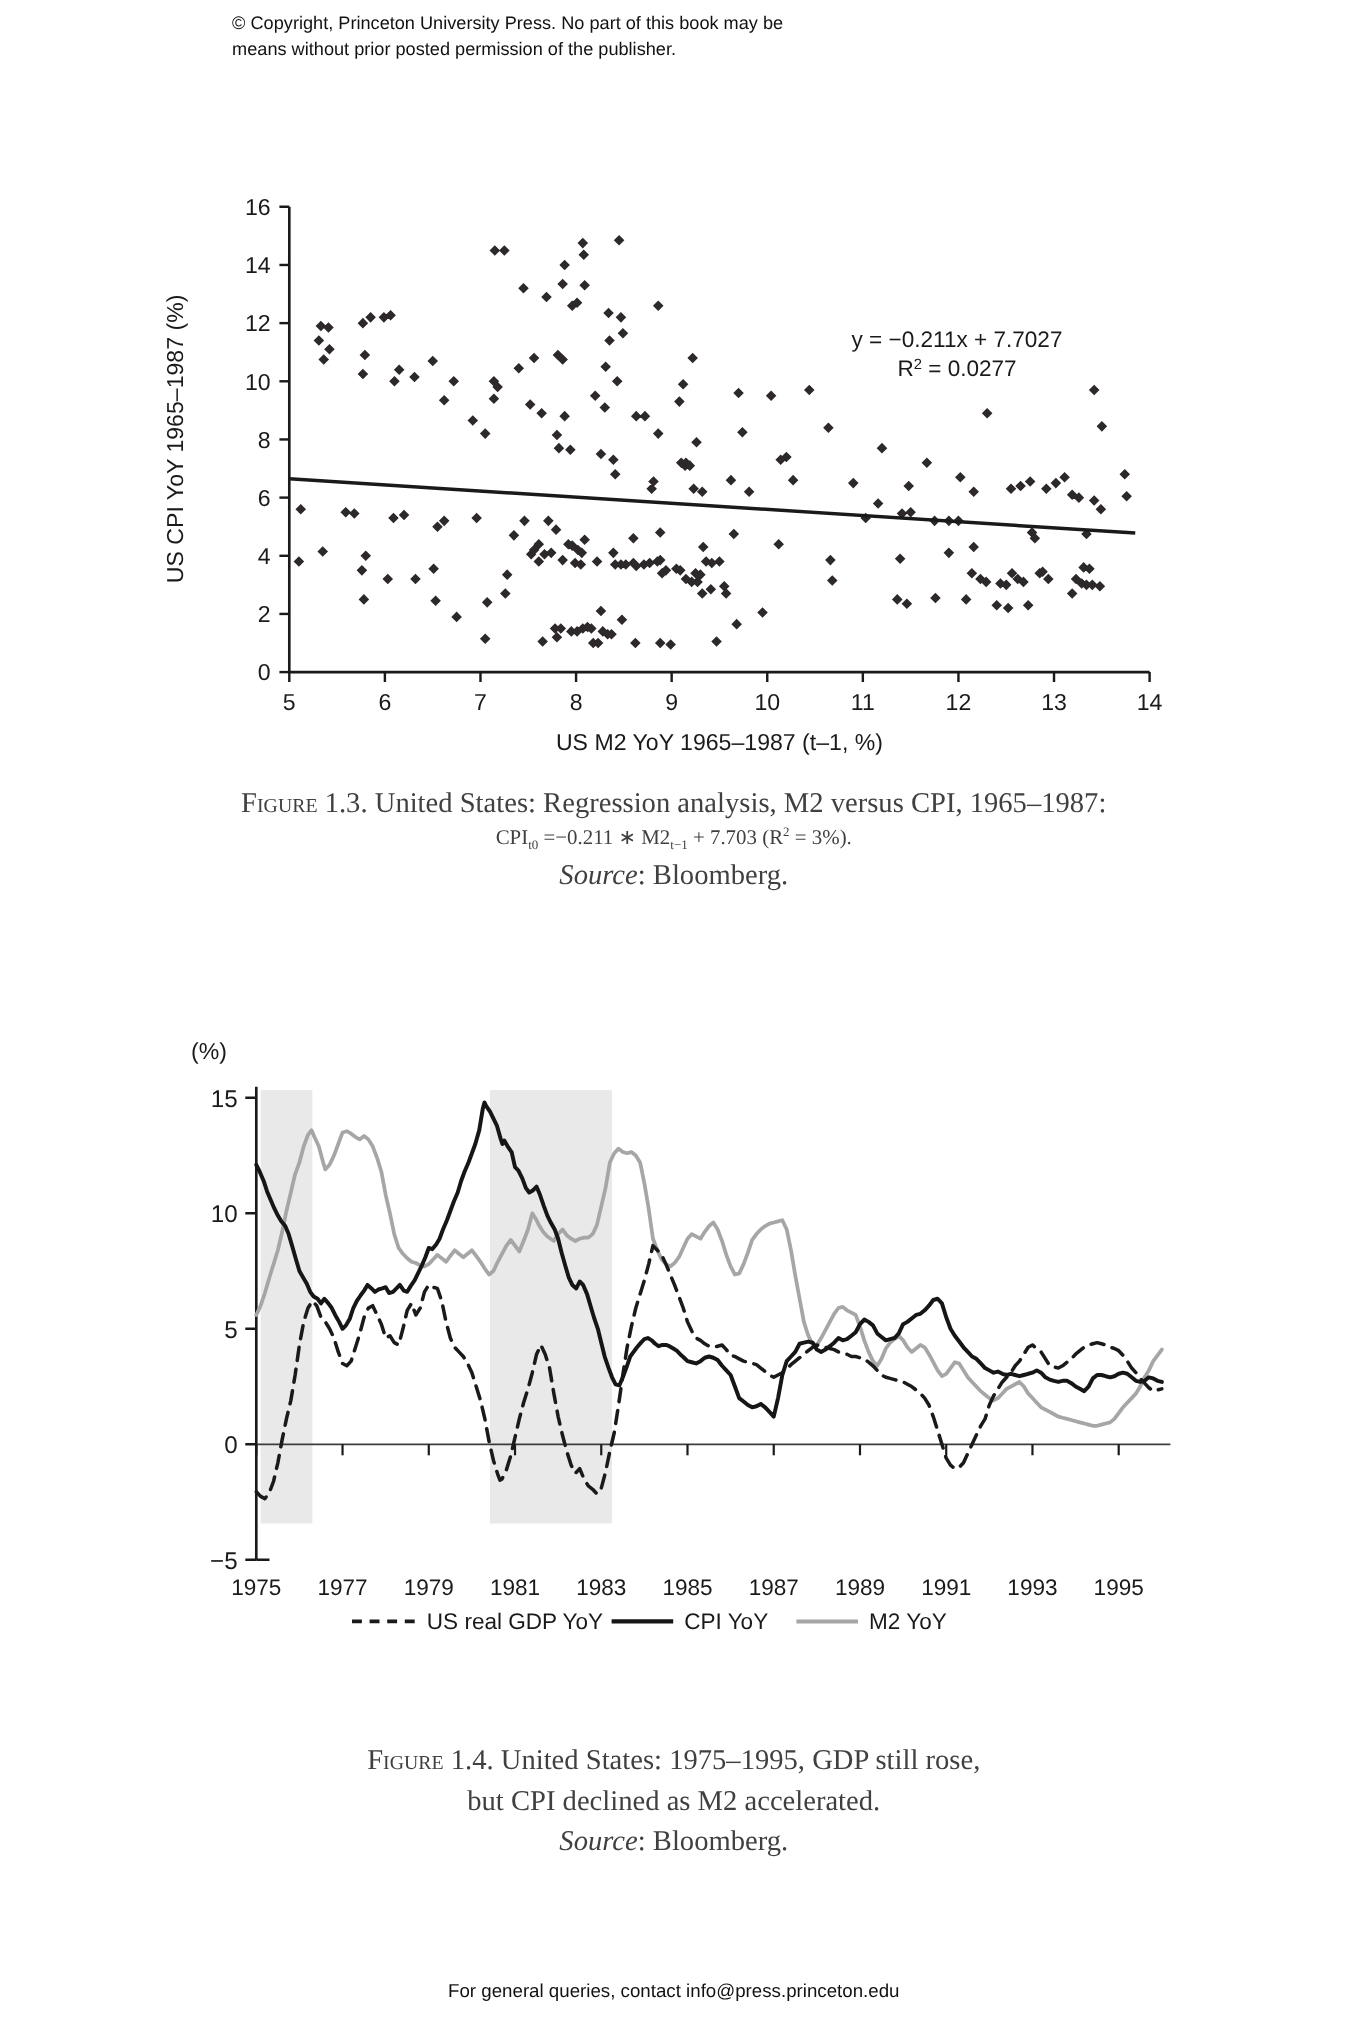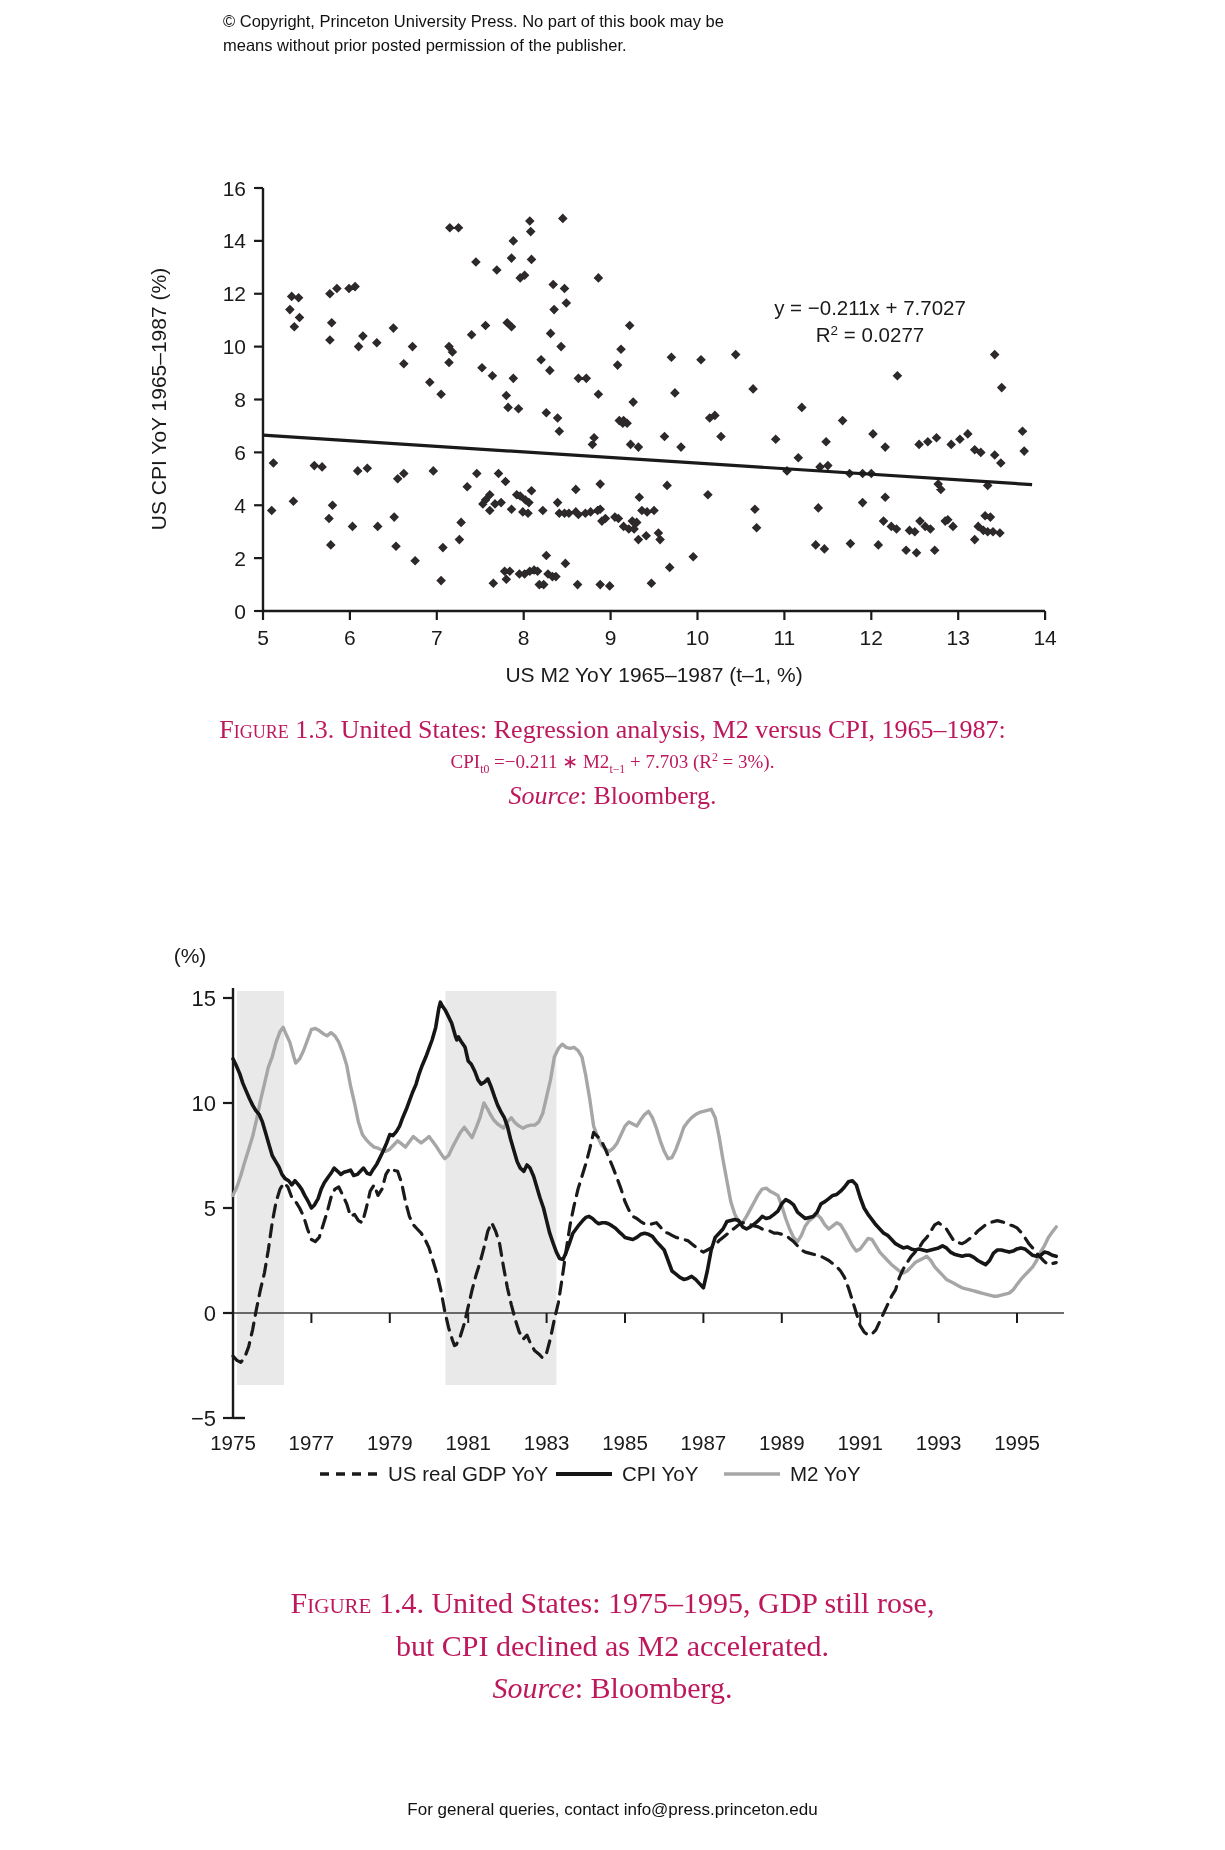--- a/index.html
+++ b/index.html
@@ -1,23 +1,23 @@
 <!DOCTYPE html>
 <html><head>
 <meta charset="utf-8">
 <style>
   html,body{margin:0;padding:0;background:#fff;}
   body{width:1225px;height:1850px;position:relative;font-family:"Liberation Sans",sans-serif;color:#1a1a1a;overflow:hidden;}
-  .copyright{position:absolute;left:223px;top:10px;width:660px;font-size:16.5px;line-height:1.43;color:#111;}
+  .copyright{position:absolute;left:211px;top:10px;width:660px;font-size:16.5px;line-height:1.43;color:#111;}
   .figure-svg{position:absolute;}
   #fig13-wrap{left:128px;top:133px;}
   #fig14-wrap{left:128px;top:933px;}
-  .caption{position:absolute;left:0;width:1225px;text-align:center;font-family:"Liberation Serif",serif;color:#be185d;}
+  .caption{position:absolute;left:0;width:1225px;text-align:center;font-family:"Liberation Serif",serif;color:#404040;}
   #caption13{top:712px;font-size:26px;line-height:1.42;}
-  #caption14{top:1582px;font-size:30px;line-height:1.42;}
+  #caption14{top:1582px;font-size:26px;line-height:1.42;}
   .caption .sc{font-variant:small-caps;}
   .caption .it{font-style:italic;text-align:right;}
   .caption sub{font-size:0.62em;}
   .caption sup{font-size:0.62em;}
   .formula{font-size:19px;}
   .footer{position:absolute;left:0;top:1800px;width:1225px;text-align:center;font-size:17px;color:#111;}
   svg text{font-family:"Liberation Sans",sans-serif;fill:#1a1a1a;}
 </style>
 </head>
 <body>

